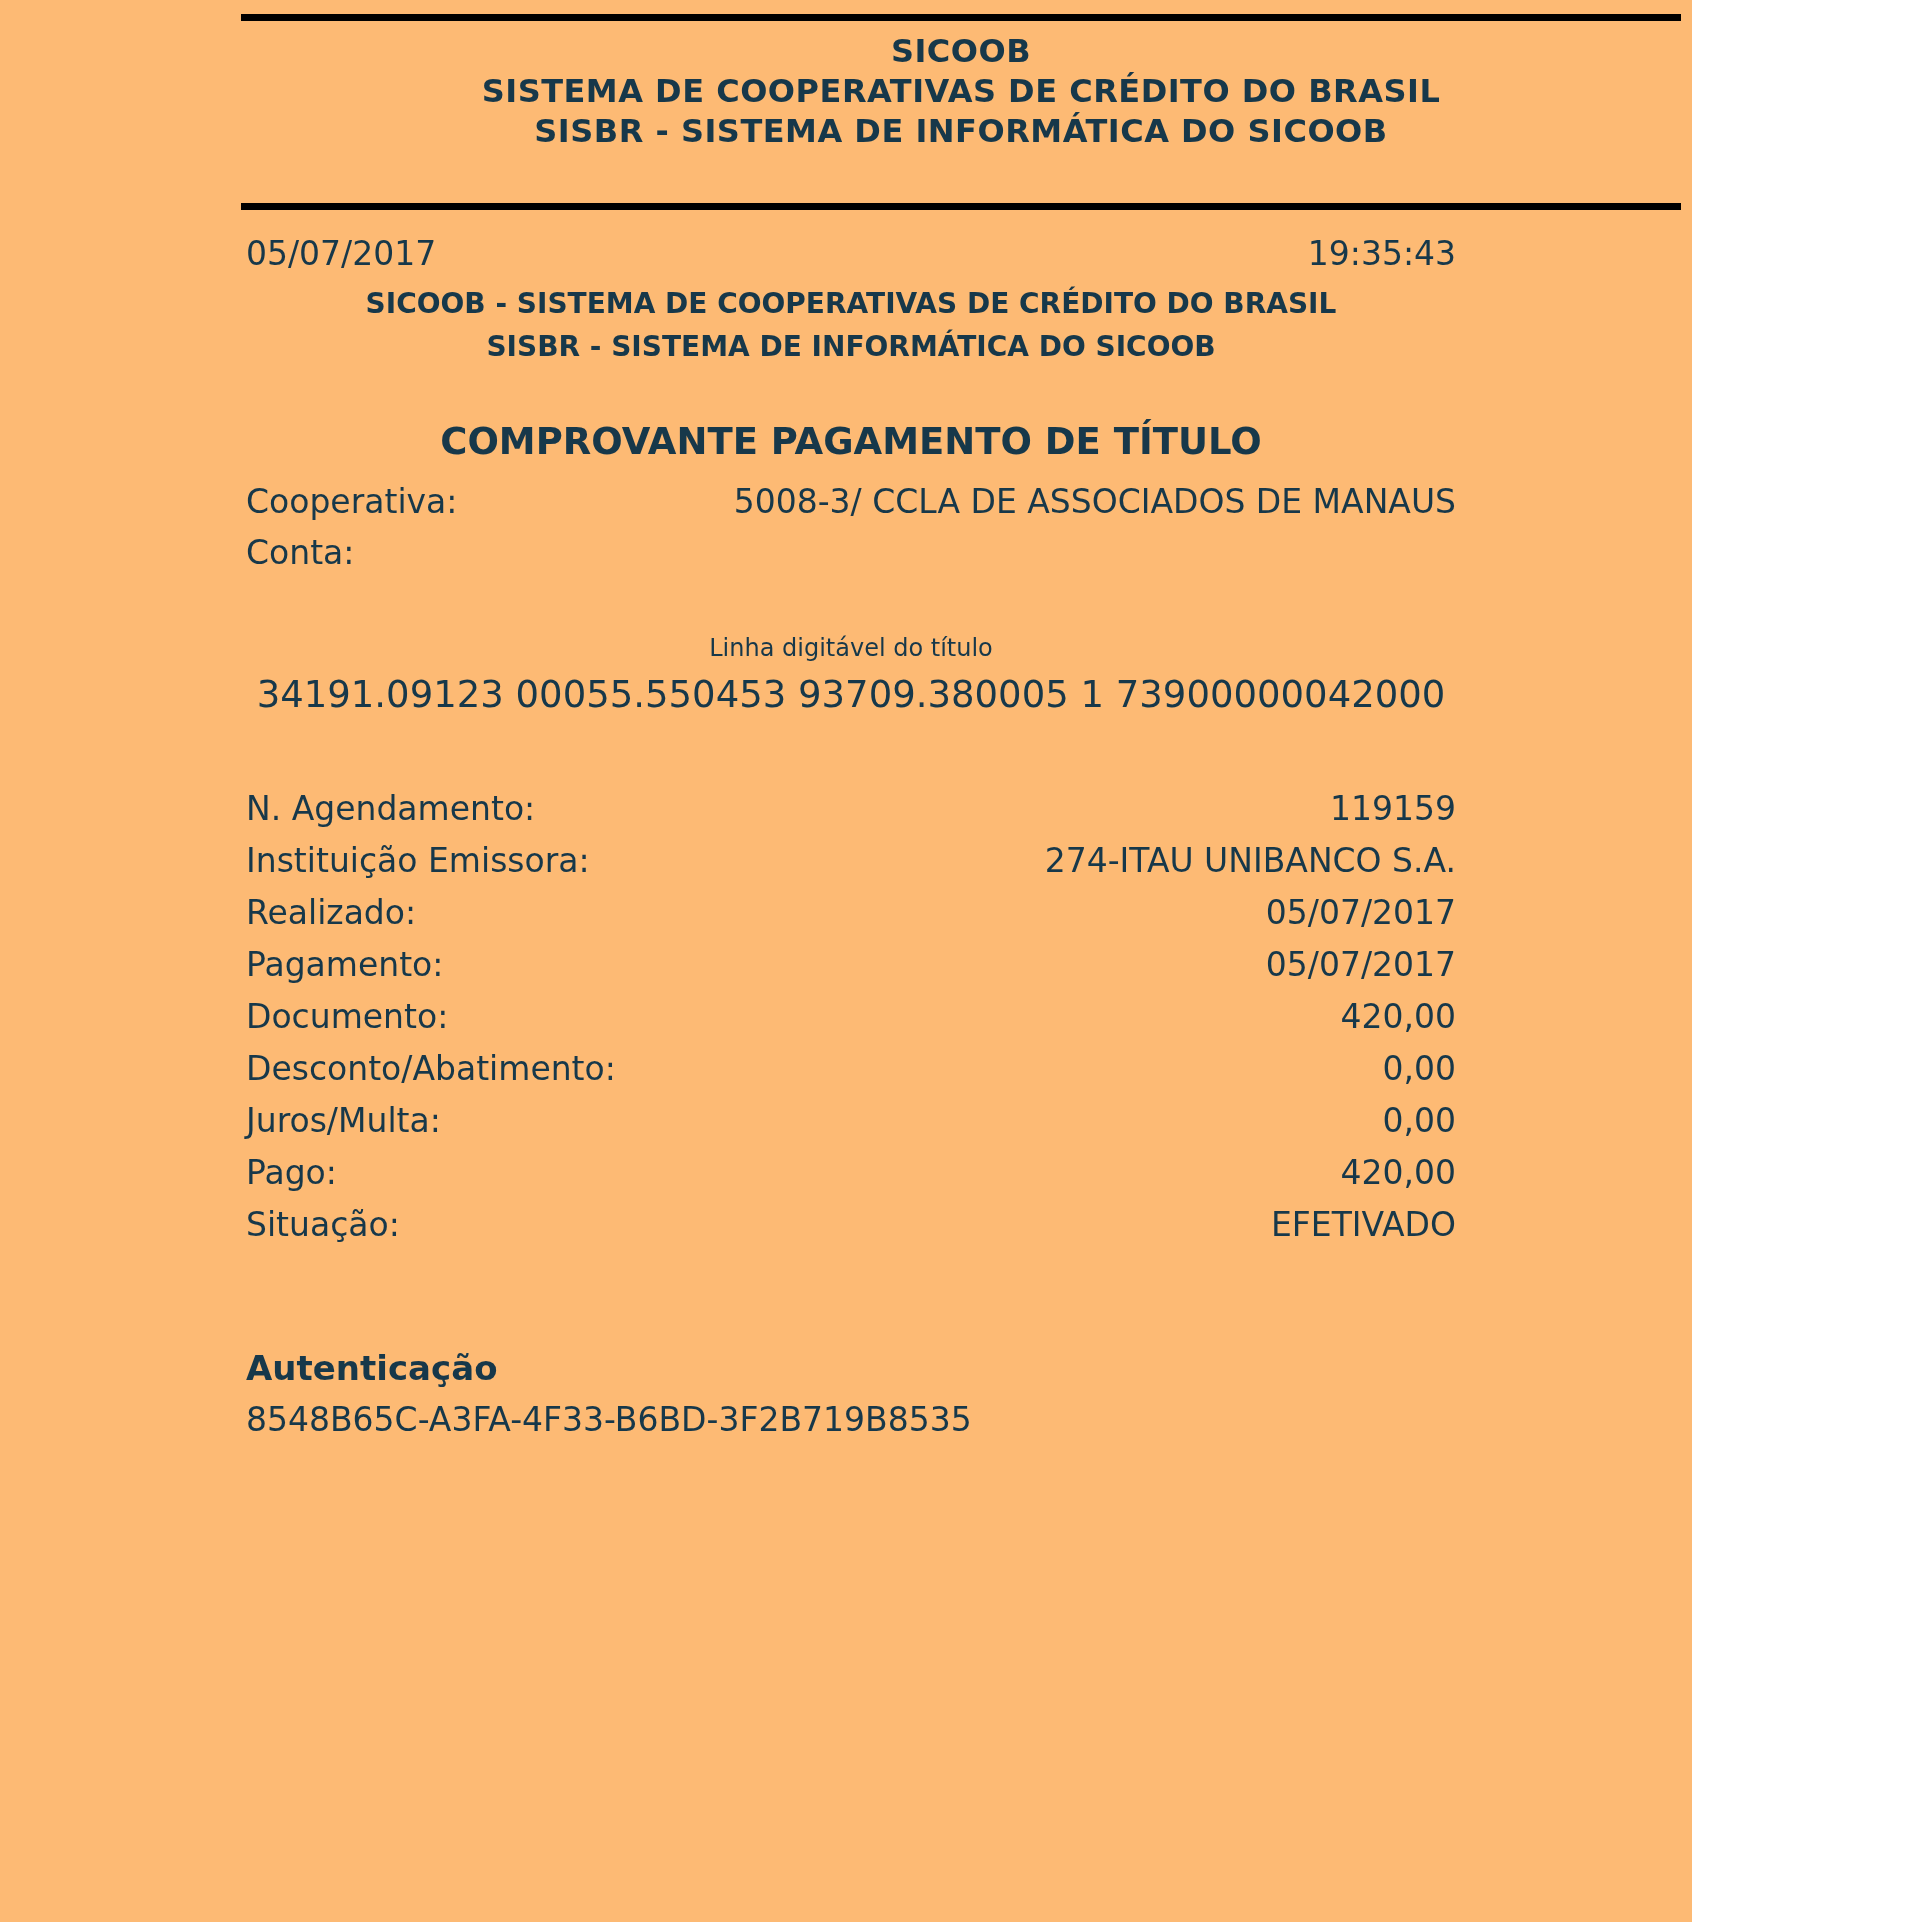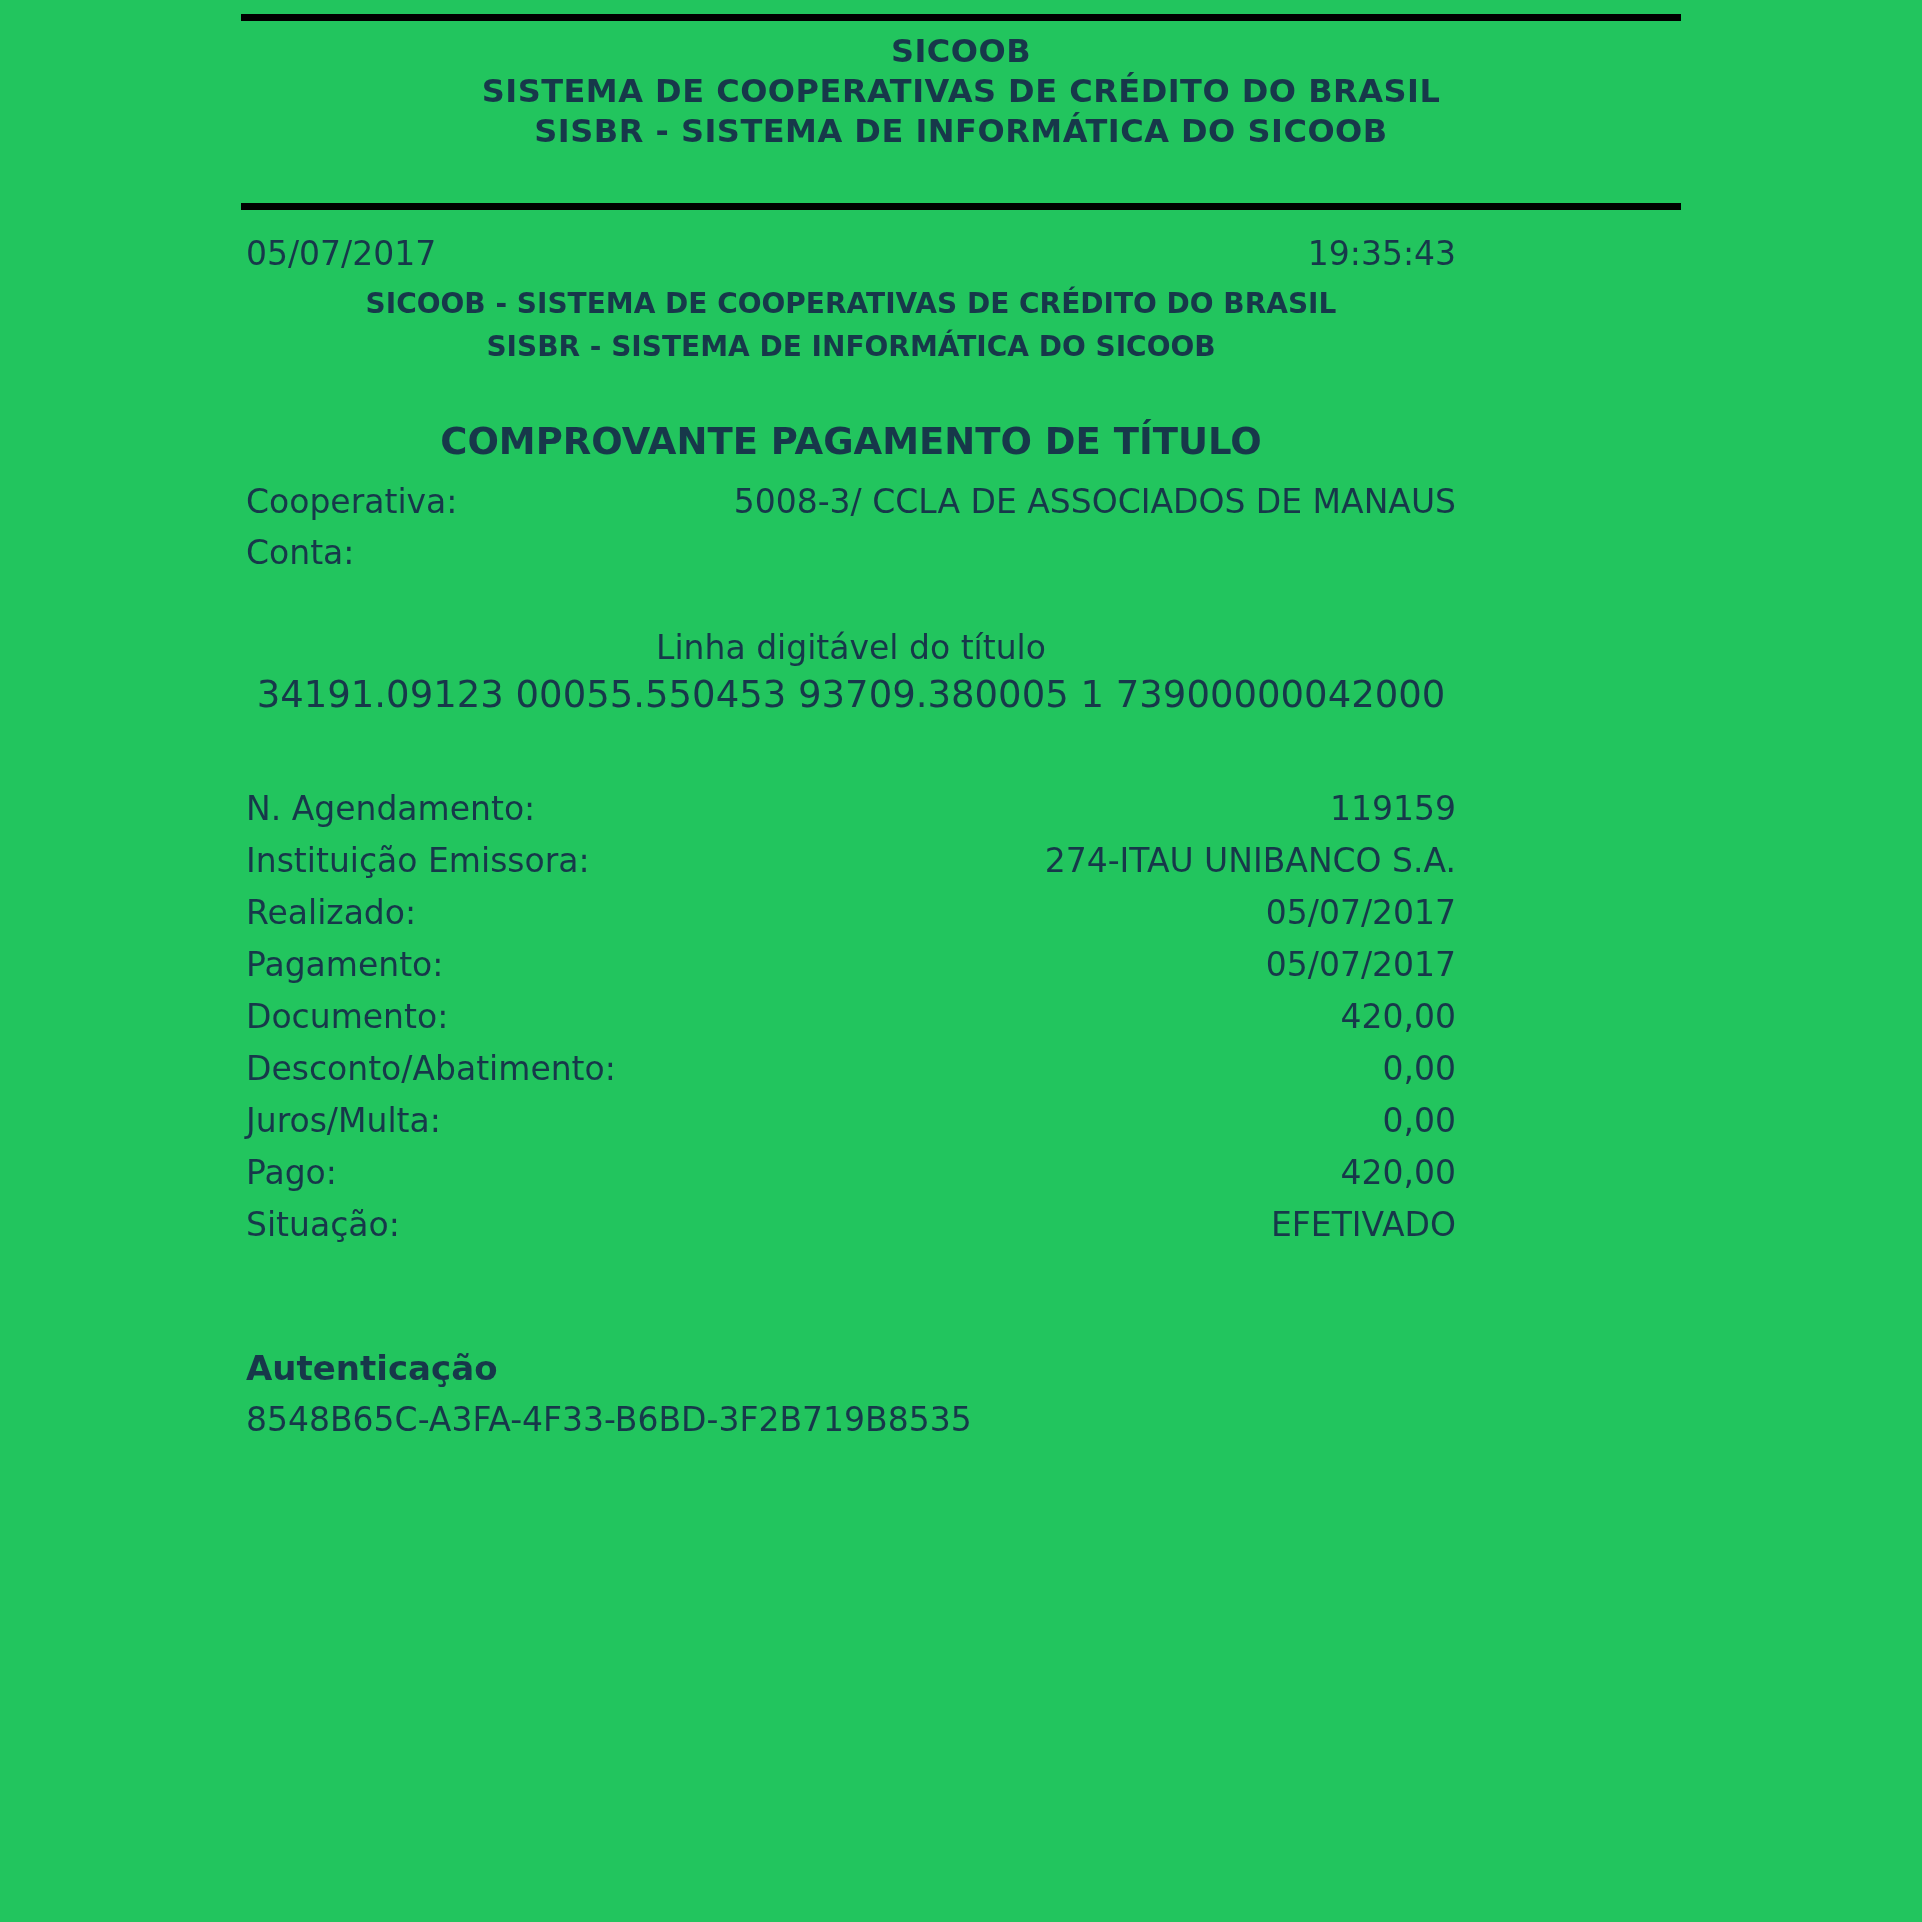--- a/index.html
+++ b/index.html
@@ -2,23 +2,23 @@
 <html><head>
 <meta charset="utf-8">
 <style>
   html, body {
     margin: 0;
     padding: 0;
     background: #ffffff;
   }
   .page {
     position: relative;
-    width: 1922px;
+    width: 1692px;
     height: 1922px;
-    background: #22c55e;
+    background: #fdba74;
     font-family: "DejaVu Sans", sans-serif;
     color: #17384a;
     overflow: hidden;
   }
   .rule {
     position: absolute;
     left: 241px;
     width: 1440px;
     height: 6.7px;
     background: #000000;
@@ -77,21 +77,21 @@
     line-height: 51px;
     height: 51px;
     white-space: nowrap;
   }
   .account-rows { top: 476px; }
   .details-rows { top: 783px; }
   .details-rows .kv-row { height: 52px; line-height: 52px; gap: 20px; }
 
   .digitable { top: 626px; text-align: center; }
   .digitable-heading {
-    font-size: 33px;
+    font-size: 24px;
     line-height: 44px;
   }
   .digitable-value {
     font-size: 37px;
     line-height: 50px;
     white-space: nowrap;
   }
 
   .auth { top: 1343px; text-align: left; }
   .auth-heading {

